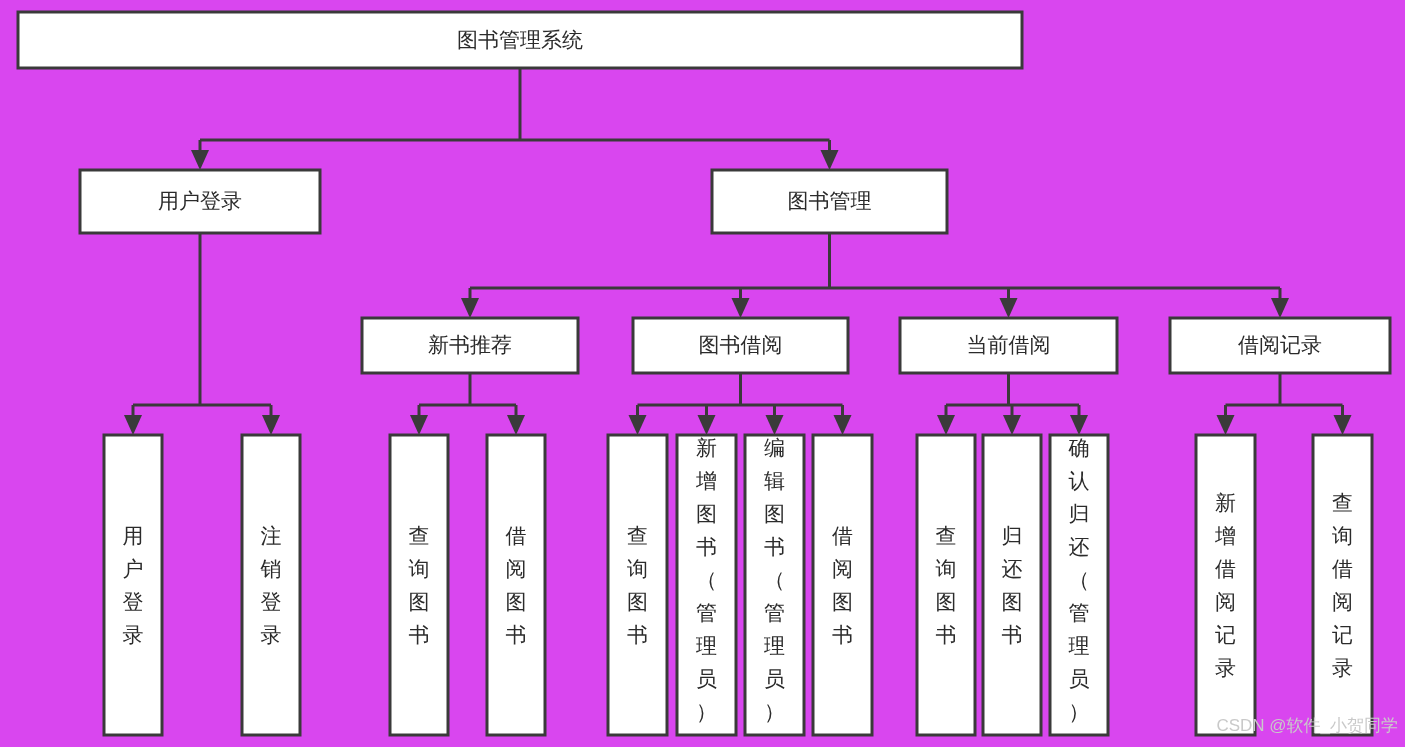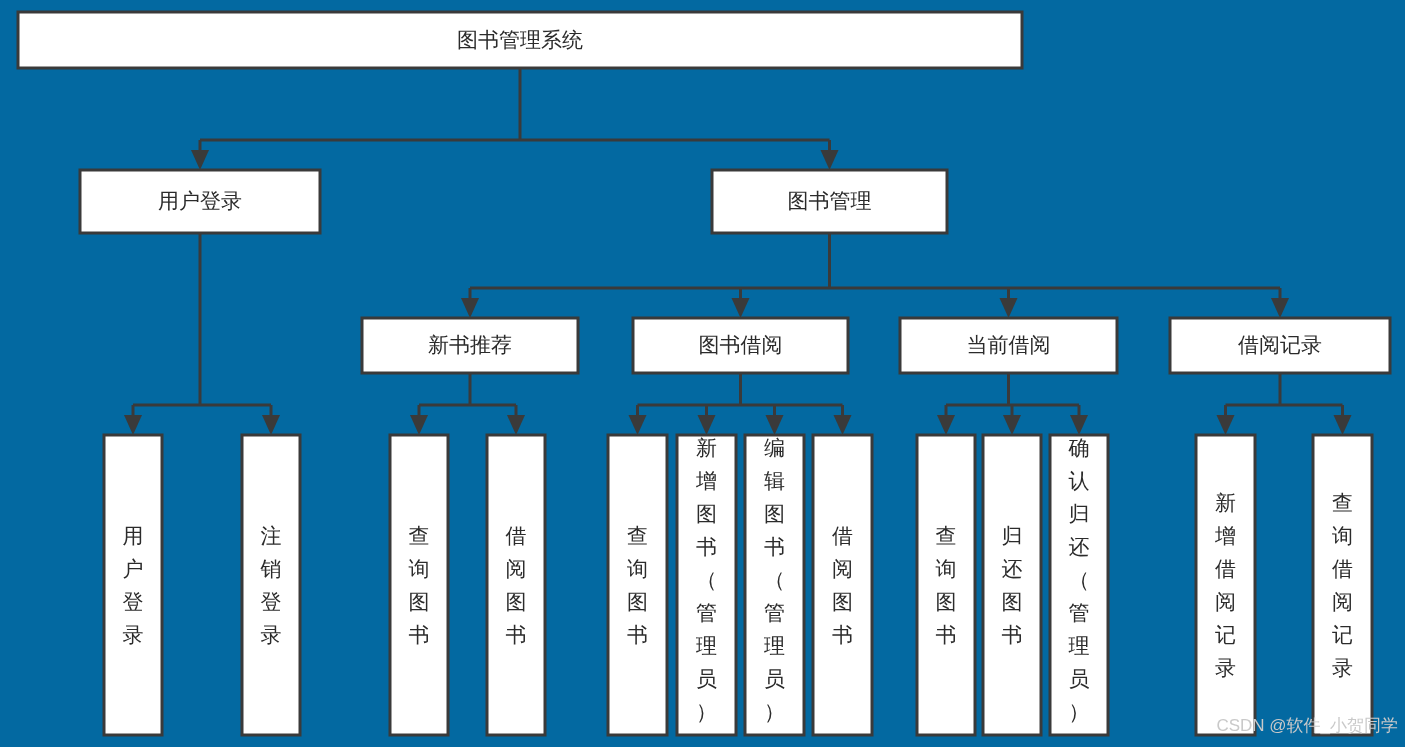--- a/index.html
+++ b/index.html
@@ -8,21 +8,21 @@
     padding: 0;
     background: #ffffff;
   }
   body {
     font-family: "Liberation Sans", "DejaVu Sans", sans-serif;
   }
   #diagram-root {
     position: relative;
     width: 1405px;
     height: 747px;
-    background: #0369a1;
+    background: #d946ef;
     overflow: hidden;
   }
   svg.diagram-canvas {
     position: absolute;
     left: 0;
     top: 0;
     width: 1405px;
     height: 747px;
     display: block;
   }

